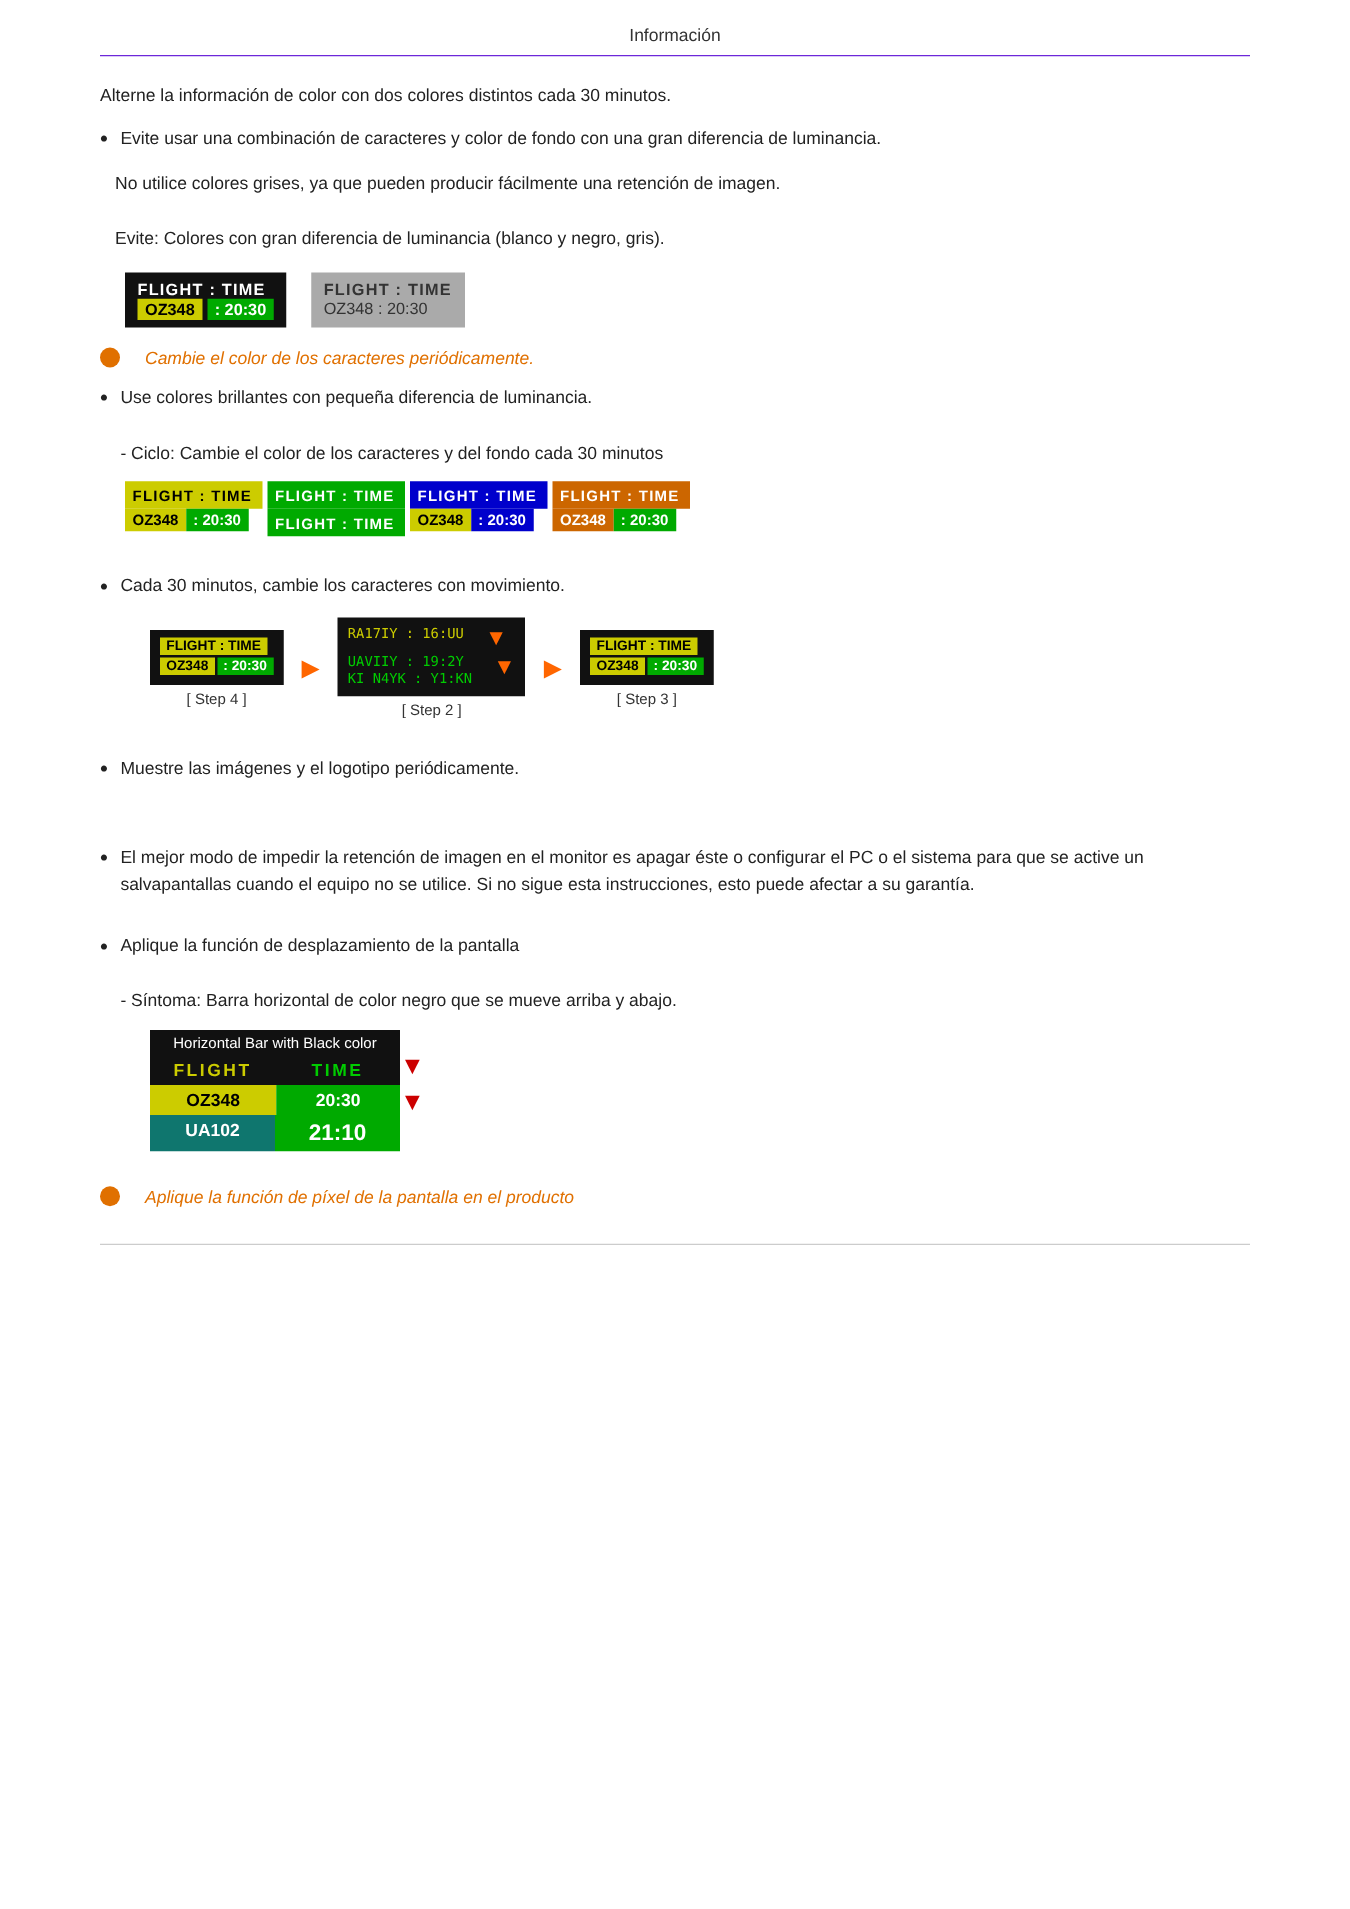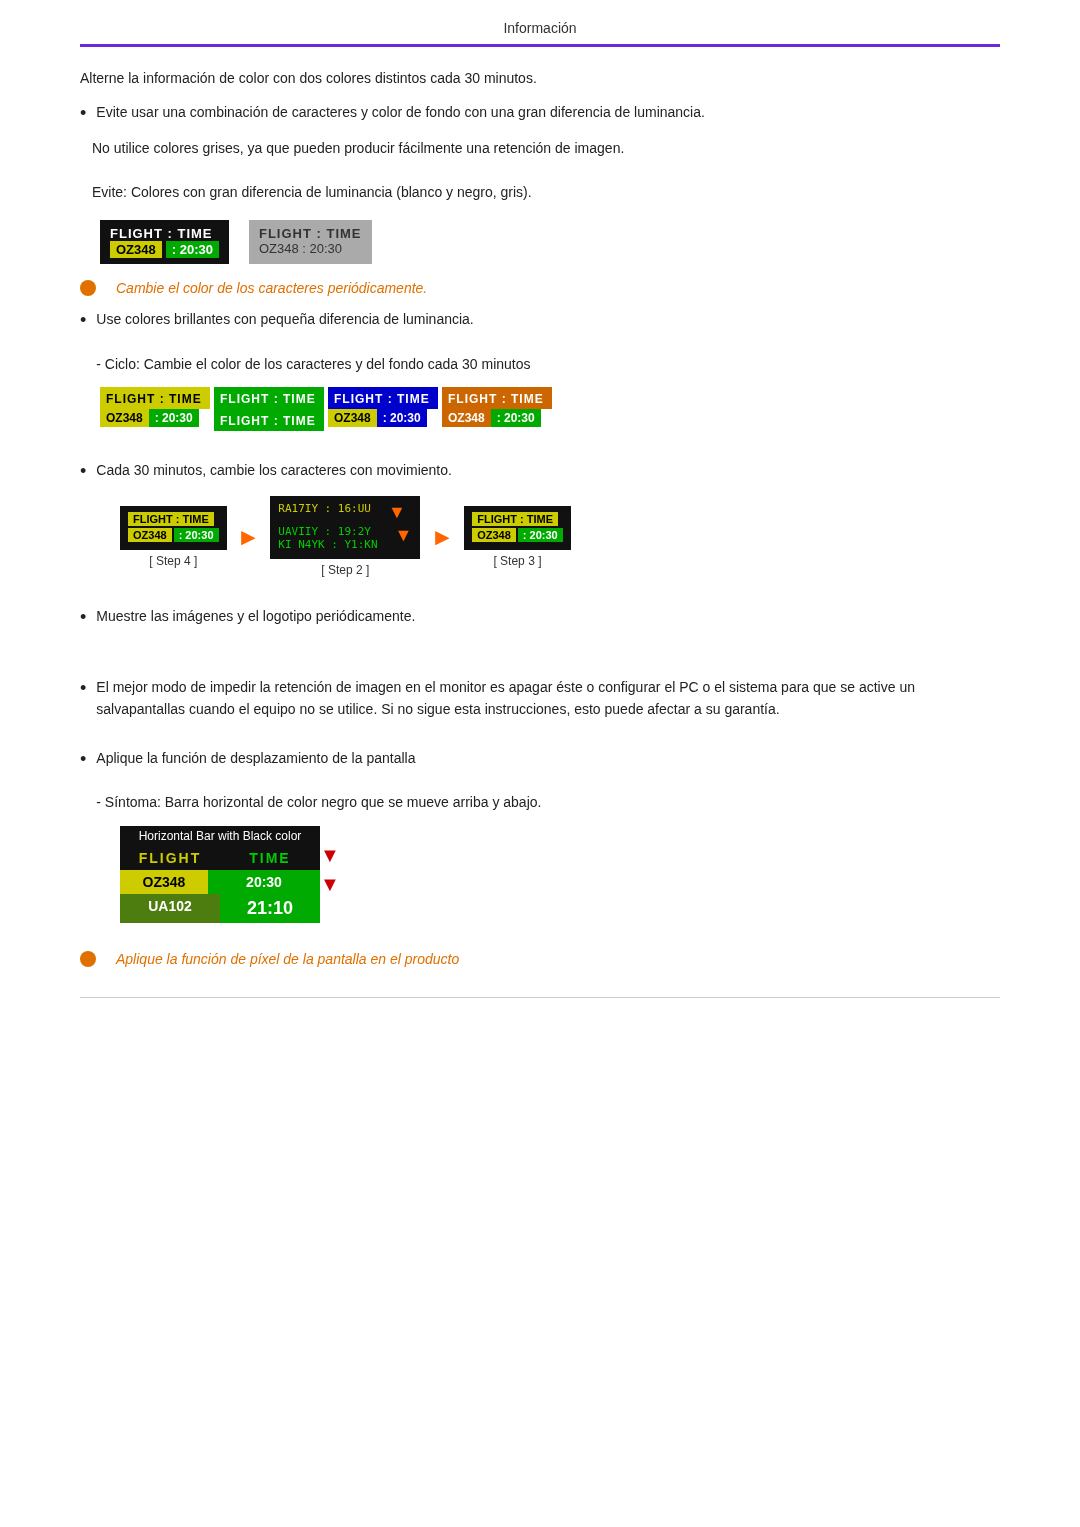--- a/index.html
+++ b/index.html
@@ -9,21 +9,21 @@
       color: #222;
       background: #fff;
       width: 1080px;
       min-height: 1527px;
     }
     .page-container {
       padding: 20px 80px 40px 80px;
     }
     .page-header {
       text-align: center;
-      border-bottom: 3px solid #6d28d9;
+      border-bottom: 1px solid #6d28d9;
       padding-bottom: 8px;
       margin-bottom: 20px;
       font-size: 14px;
       color: #333;
     }
     .section-text {
       margin-bottom: 12px;
       line-height: 1.6;
     }
     .bullet-item {
@@ -261,26 +261,26 @@
       font-size: 14px;
       padding: 4px 10px;
       flex: 1;
       text-align: center;
     }
     .hbar-cell-green-num {
       background: #00aa00;
       color: #fff;
       font-weight: bold;
       font-size: 14px;
-      padding: 4px 22px;
+      padding: 4px 9px;
       flex: 1;
       text-align: center;
     }
     .hbar-cell-blue-bg {
-      background: #4d7c0f;
+      background: #0f766e;
       color: #fff;
       font-weight: bold;
       font-size: 14px;
       padding: 4px 10px;
       flex: 1;
       text-align: center;
     }
     .hbar-cell-green-time {
       background: #00aa00;
       color: #fff;

